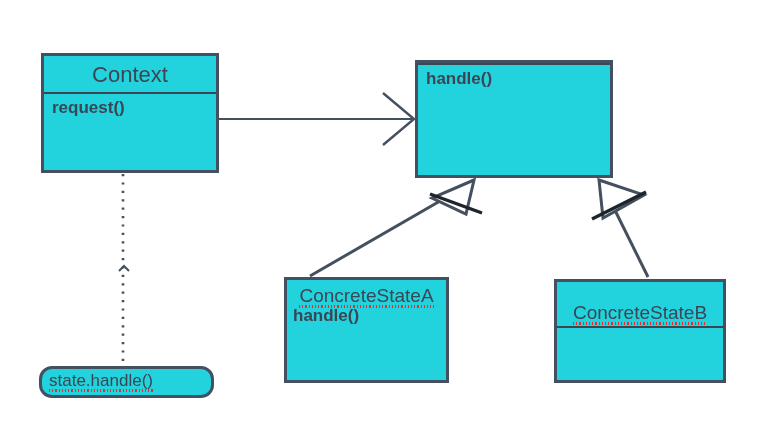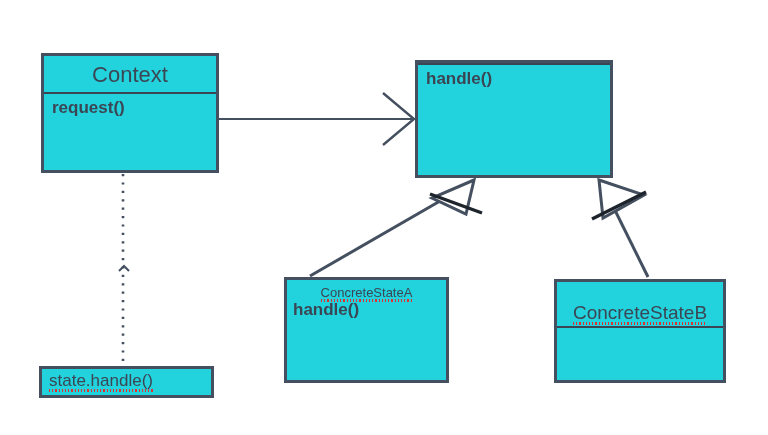--- a/index.html
+++ b/index.html
@@ -85,29 +85,29 @@
       #e03030 0px, #e03030 1.2px,
       rgba(0,0,0,0) 1.2px, rgba(0,0,0,0) 3.2px
     );
   }
 
   
   #box-context   { left: 41px;  top: 53px;  width: 178px; height: 120px; }
   #box-state     { left: 415px; top: 60px;  width: 198px; height: 118px; }
   #box-csa       { left: 284px; top: 277px; width: 165px; height: 106px; }
   #box-csb       { left: 554px; top: 279px; width: 172px; height: 104px; }
-  #box-note      { left: 39px;  top: 366px; width: 175px; height: 32px; }
+  #box-note      { left: 39px;  top: 366px; width: 175px; height: 32px; border-radius: 13px; }
 
   #box-note .box-title {
     text-align: left;
     padding: 3px 0 0 7px;
     font-size: 17px;
   }
 
-  #box-csa .box-title { font-size: 13px; padding-top: 6px; padding-bottom: 1px; }
+  #box-csa .box-title { font-size: 19px; padding-top: 6px; padding-bottom: 1px; }
   #box-csb .box-title { font-size: 19px; padding-top: 21px; padding-bottom: 4px; }
   #box-csa .box-members { padding-top: 0px; padding-left: 6px; }
 
   svg#links {
     position: absolute;
     left: 0; top: 0;
     width: 768px;
     height: 435px;
     z-index: 1;
     overflow: visible;

